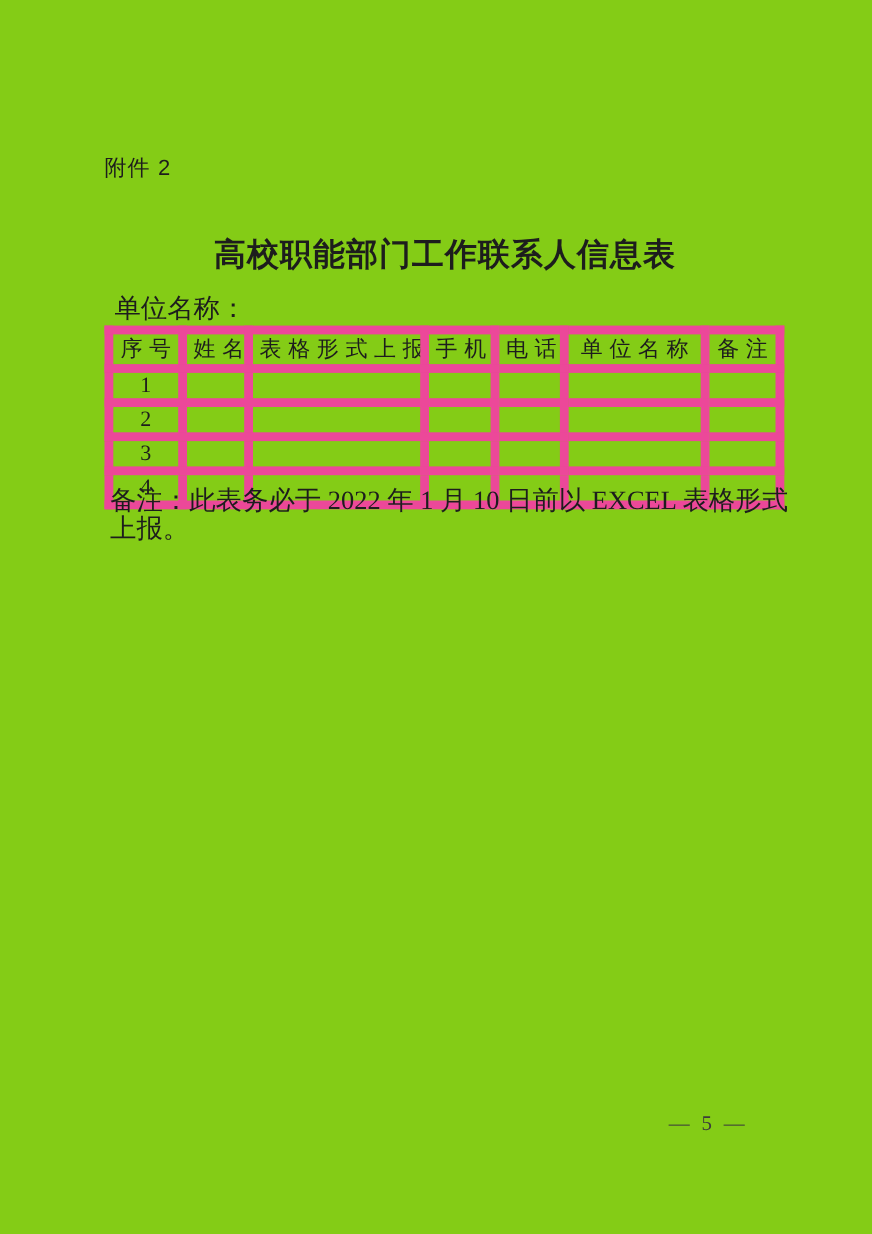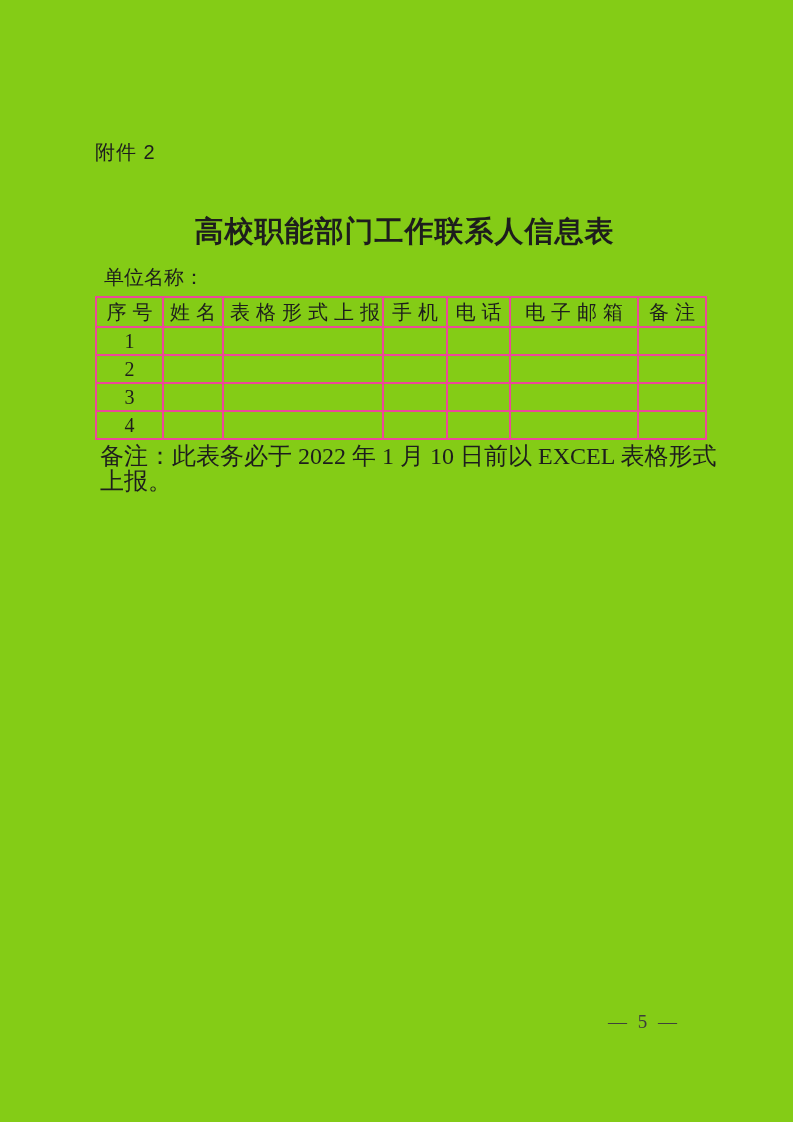--- a/index.html
+++ b/index.html
@@ -31,32 +31,32 @@
     text-align: center;
     text-indent: 16px;
     font-size: 29px;
     font-weight: 700;
     letter-spacing: 1px;
     white-space: nowrap;
   }
   .unit-label {
     position: absolute;
     left: 104px; top: 264px;
-    font-size: 20px;
+    font-size: 24px;
     white-space: nowrap;
   }
   .contact-table {
     position: absolute;
     left: 95px; top: 296px;
     border-collapse: collapse;
     table-layout: fixed;
     width: 610px;
   }
   .contact-table th, .contact-table td {
-    border: 2px solid #ec4899;
+    border: 8px solid #ec4899;
     padding: 0;
     text-align: center;
     vertical-align: middle;
     font-size: 20px;
     font-weight: 400;
     overflow: hidden;
     white-space: nowrap;
   }
   .contact-table th {
     height: 30px;
@@ -101,21 +101,21 @@
       <col style="width:128px">
       <col style="width:68px">
     </colgroup>
     <thead>
       <tr>
         <th>序号</th>
         <th>姓名</th>
         <th>表格形式上报</th>
         <th>手机</th>
         <th>电话</th>
-        <th>电子邮箱</th>
+        <th>单位名称</th>
         <th>备注</th>
       </tr>
     </thead>
     <tbody>
       <tr>
         <td>1</td>
         <td></td>
         <td></td>
         <td></td>
         <td></td>

